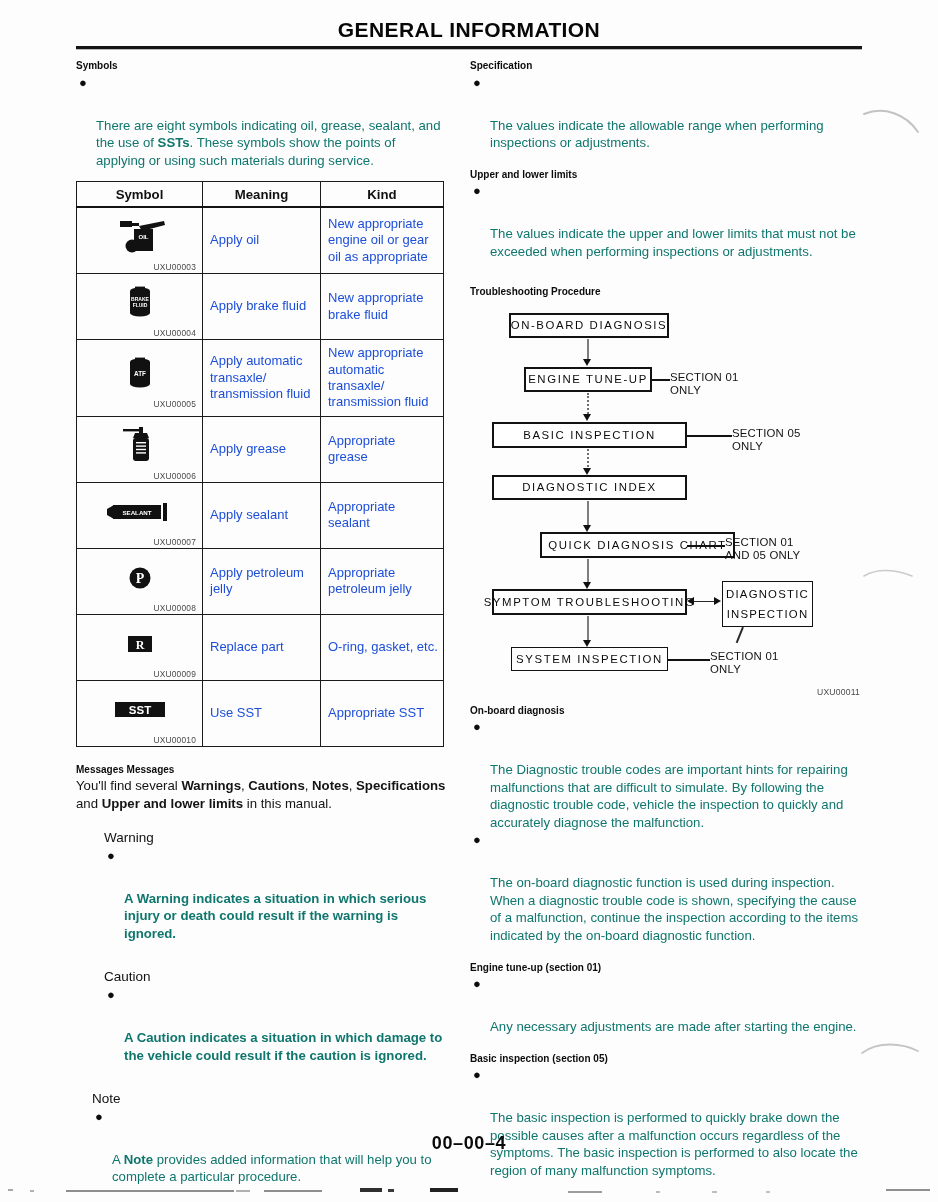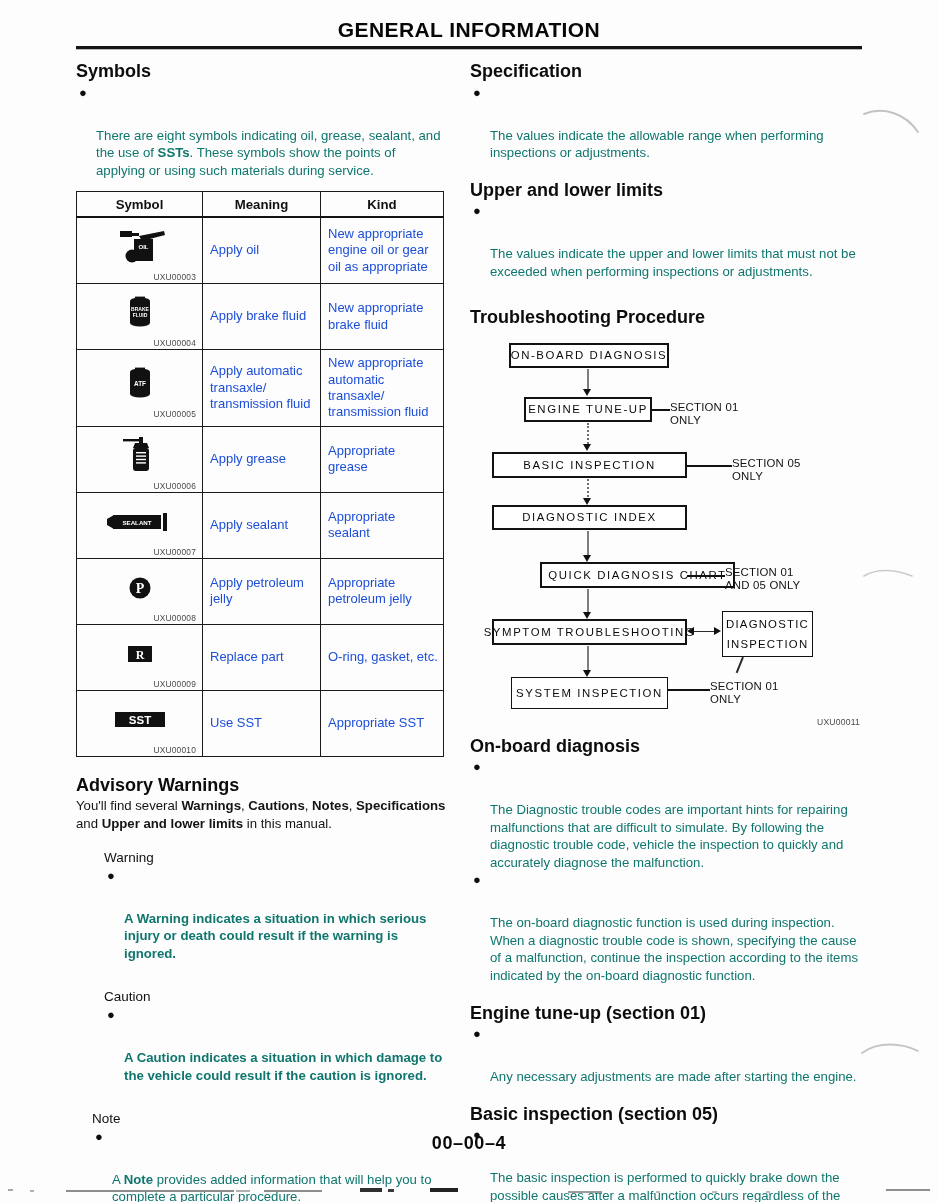--- a/index.html
+++ b/index.html
@@ -56,21 +56,21 @@
   }
   .col-right {
     position: absolute;
     left: 470px;
     top: 60px;
     width: 392px;
   }
 
   
   h2.sec-head {
-    font-size: 18px;
+    font-size: 10px;
     font-weight: bold;
     margin: 0 0 1px 0;
     line-height: 1.25;
     color: #0c0c0c;
   }
   .sub-head {
     font-size: 13.5px;
     font-weight: bold;
     margin: 0;
     line-height: 1.3;
@@ -480,21 +480,21 @@
               </td>
             <td>
                 <div class="cell-text">Appropriate SST</div>
               </td>
           </tr>
         </tbody>
       </table>
     </div>
 
     <div class="gap-md"></div>
-    <h2 class="sec-head">Advisory Warnings</h2>
+    <h2 class="sec-head">Messages Messages</h2>
     <p class="body">You'll find several <b>Warnings</b>, <b>Cautions</b>, <b>Notes</b>, <b>Specifications</b> and <b>Upper and lower limits</b> in this manual.</p>
 
     <div class="gap-md"></div>
     <div style="padding-left:28px">
       <div class="sub-head" style="font-weight:normal">Warning</div>
       <div class="bullet-row">
         <div class="bullet-dot">●</div>
         <div class="bullet-text b">A Warning indicates a situation in which serious injury or death could result if the warning is ignored.</div>
       </div>
     </div>
@@ -574,21 +574,21 @@
       <div class="arrow-right" style="left:244px; top:288px;"></div>
 
       <div class="fbox thin two-line" style="left:252px; top:272px; width:91px; height:46px; letter-spacing:1.2px;">
         <span>DIAGNOSTIC</span>
         <span>INSPECTION</span>
       </div>
       <div class="leader" style="left:272px; top:318px; height:17px; transform:rotate(22deg);"></div>
 
       <div class="vline" style="left:117px; top:307px; height:27px;"></div>
       <div class="arrowhead" style="left:113px; top:331px;"></div>
-      <div class="fbox thin" style="left:41px; top:338px; width:157px; height:32px;">SYSTEM INSPECTION</div>
+      <div class="fbox thin" style="left:41px; top:338px; width:157px; height:24px;">SYSTEM INSPECTION</div>
       <div class="hline" style="left:198px; top:350px; width:42px;"></div>
       <div class="fnote" style="left:240px; top:341px;">SECTION 01
 ONLY</div>
 
       <span class="flow-id">UXU00011</span>
     </div>
 
     <div style="margin-top:6px">
       <h2 class="sec-head">On-board diagnosis</h2>
       <div class="bullet-row">

